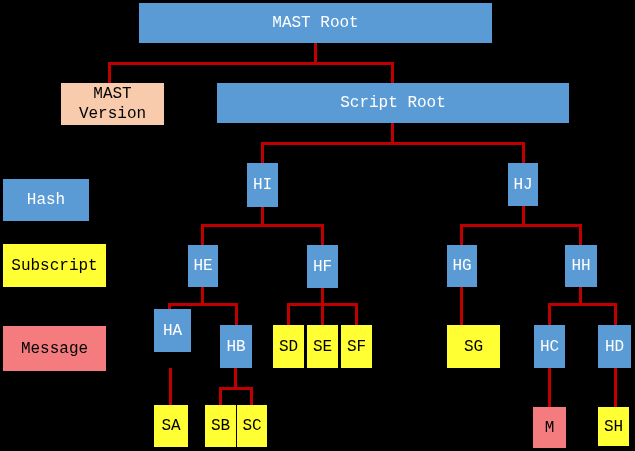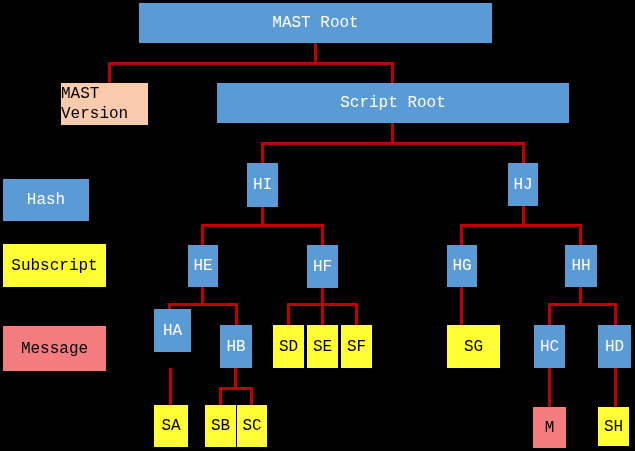--- a/index.html
+++ b/index.html
@@ -16,21 +16,21 @@
   body {
     width: 635px; height: 451px;
     background: var(--bg);
     font-family: "Liberation Mono", "DejaVu Sans Mono", monospace;
     overflow: hidden;
   }
   .stage { position: relative; width: 635px; height: 451px; background: var(--bg); }
   .node {
     position: absolute;
     display: flex; align-items: center; justify-content: center;
-    text-align: left;
+    text-align: center;
     font-size: 16px; line-height: 1.25;
     letter-spacing: 0px;
     box-sizing: border-box;
     white-space: pre-line;
   }
   .blue   { background: var(--hash-blue);        color: var(--text-light); }
   .yellow { background: var(--subscript-yellow); color: var(--text-dark); }
   .salmon { background: var(--message-salmon);   color: var(--text-dark); }
   .peach  { background: var(--version-peach);    color: var(--text-dark); }
   .seg { position: absolute; background: var(--connector-red); }
@@ -84,21 +84,21 @@
   <div class="seg" style="left:219px;top:387px;width:34px;height:3px"></div>
   <div class="seg" style="left:219px;top:387px;width:3px;height:18px"></div>
   <div class="seg" style="left:250px;top:387px;width:3px;height:18px"></div>
 
   <div class="seg" style="left:548px;top:368px;width:3px;height:39px"></div>
 
   <div class="seg" style="left:614px;top:368px;width:3px;height:39px"></div>
 
   <div class="node blue" style="left:139px;top:3px;width:353px;height:40px">MAST Root</div>
 
-  <div class="node peach" style="left:61px;top:83px;width:87px;height:42px">MAST Version</div>
+  <div class="node peach" style="left:61px;top:83px;width:103px;height:42px">MAST Version</div>
   <div class="node blue" style="left:217px;top:83px;width:352px;height:40px">Script Root</div>
 
   <div class="node blue" style="left:3px;top:179px;width:86px;height:42px">Hash</div>
   <div class="node blue" style="left:247px;top:163px;width:31px;height:44px">HI</div>
   <div class="node yellow" style="left:3px;top:244px;width:103px;height:43px">Subscript</div>
 
   <div class="node blue" style="left:508px;top:163px;width:30px;height:43px">HJ</div>
   <div class="node blue" style="left:188px;top:245px;width:30px;height:42px">HE</div>
   <div class="node blue" style="left:307px;top:245px;width:31px;height:43px">HF</div>
   <div class="node blue" style="left:447px;top:245px;width:30px;height:42px">HG</div>

